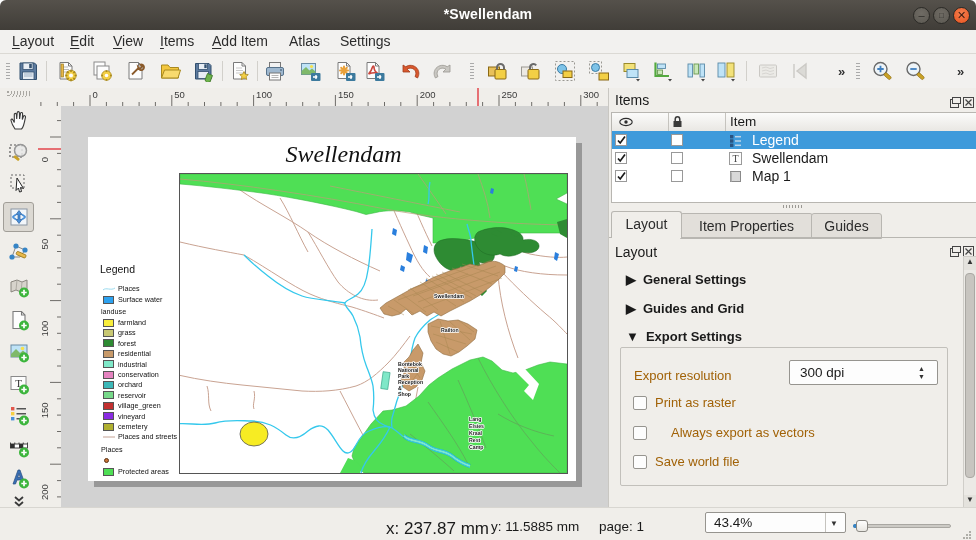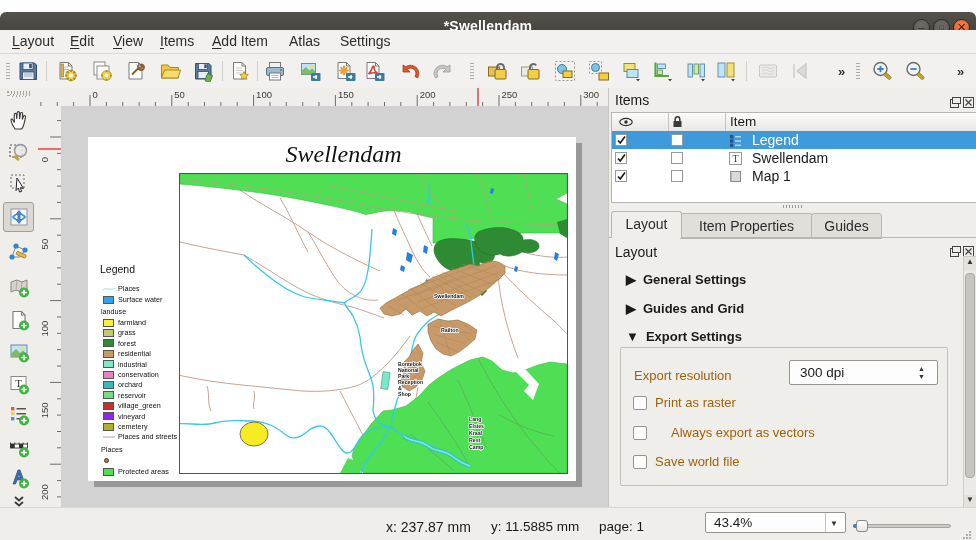--- a/index.html
+++ b/index.html
@@ -1,20 +1,20 @@
 <!DOCTYPE html>
 <html><head>
 <meta charset="utf-8">
 <style>
 html,body{margin:0;padding:0;}
 body{width:976px;height:540px;position:relative;overflow:hidden;
   font-family:"Liberation Sans",sans-serif;background:#f0eeea;}
 .abs{position:absolute;}
 
-#titlebar{left:0;top:12px;width:976px;height:30px;
+#titlebar{left:0;top:0;width:976px;height:30px;
   background:linear-gradient(#55514b,#403d38);
   border-radius:6px 6px 0 0;}
 #titlebar .title{width:100%;text-align:center;top:6px;color:#fff;
   font-size:14px;font-weight:bold;letter-spacing:.2px;}
 .winbtn{top:7px;width:17px;height:17px;border-radius:50%;
   background:radial-gradient(circle at 50% 35%,#6f6b64,#5c5952);
   border:1px solid #2b2a26;box-sizing:border-box;}
 .winbtn span{position:absolute;left:0;top:0;width:100%;height:100%;
   display:flex;align-items:center;justify-content:center;
   color:#2d2b27;font-size:11px;line-height:1;}
@@ -755,21 +755,21 @@
   <div class="cb2" style="left:24px;top:367px;"></div>
     <div class="lbl" style="left:46px;top:366px;">Save world file</div>
 
   <div class="abs" style="left:354px;top:168px;width:14px;height:252px;background:#eceae6;border:1px solid #d0cec9;box-sizing:border-box;">
     <div class="abs" style="left:0;top:0;width:12px;height:13px;text-align:center;font-size:8px;color:#333;background:#e4e2dd;">▲</div>
     <div class="abs" style="left:1px;top:16px;width:10px;height:205px;background:#c8c5c0;border:1px solid #aaa8a3;border-radius:4px;box-sizing:border-box;"></div>
     <div class="abs" style="left:0;top:238px;width:12px;height:13px;text-align:center;font-size:8px;color:#333;background:#e4e2dd;">▼</div>
   </div>
 </div>
 <div id="statusbar" class="abs">
-  <span class="abs" style="left:386px;top:11px;font-size:14px;">x: 237.87 mm</span>
+  <span class="abs" style="left:386px;top:11px;font-size:17px;">x: 237.87 mm</span>
     <span class="abs" style="left:491px;top:11px;font-size:13.5px;">y: 11.5885 mm</span>
     <span class="abs" style="left:599px;top:11px;font-size:13.5px;">page: 1</span>
   <div class="abs" style="left:705px;top:4px;width:141px;height:21px;background:#fdfdfd;border:1px solid #96948f;border-radius:2px;box-sizing:border-box;">
     <span class="abs" style="left:8px;top:2px;font-size:13.5px;">43.4%</span>
     <div class="abs" style="left:119px;top:0;width:1px;height:19px;background:#c5c3be;"></div>
     <span class="abs" style="left:124px;top:6px;font-size:8px;color:#333;">▼</span>
   </div>
   <div class="abs" style="left:853px;top:16px;width:98px;height:4px;background:#cccac5;border:1px solid #a9a7a2;border-radius:2px;box-sizing:border-box;"></div>
   <div class="abs" style="left:853px;top:16px;width:5px;height:4px;background:#3584c6;border-radius:2px 0 0 2px;"></div>
   <div class="abs" style="left:856px;top:12px;width:12px;height:12px;border-radius:3px;background:linear-gradient(#fefefe,#e9e7e2);border:1px solid #8a8883;box-sizing:border-box;"></div>

